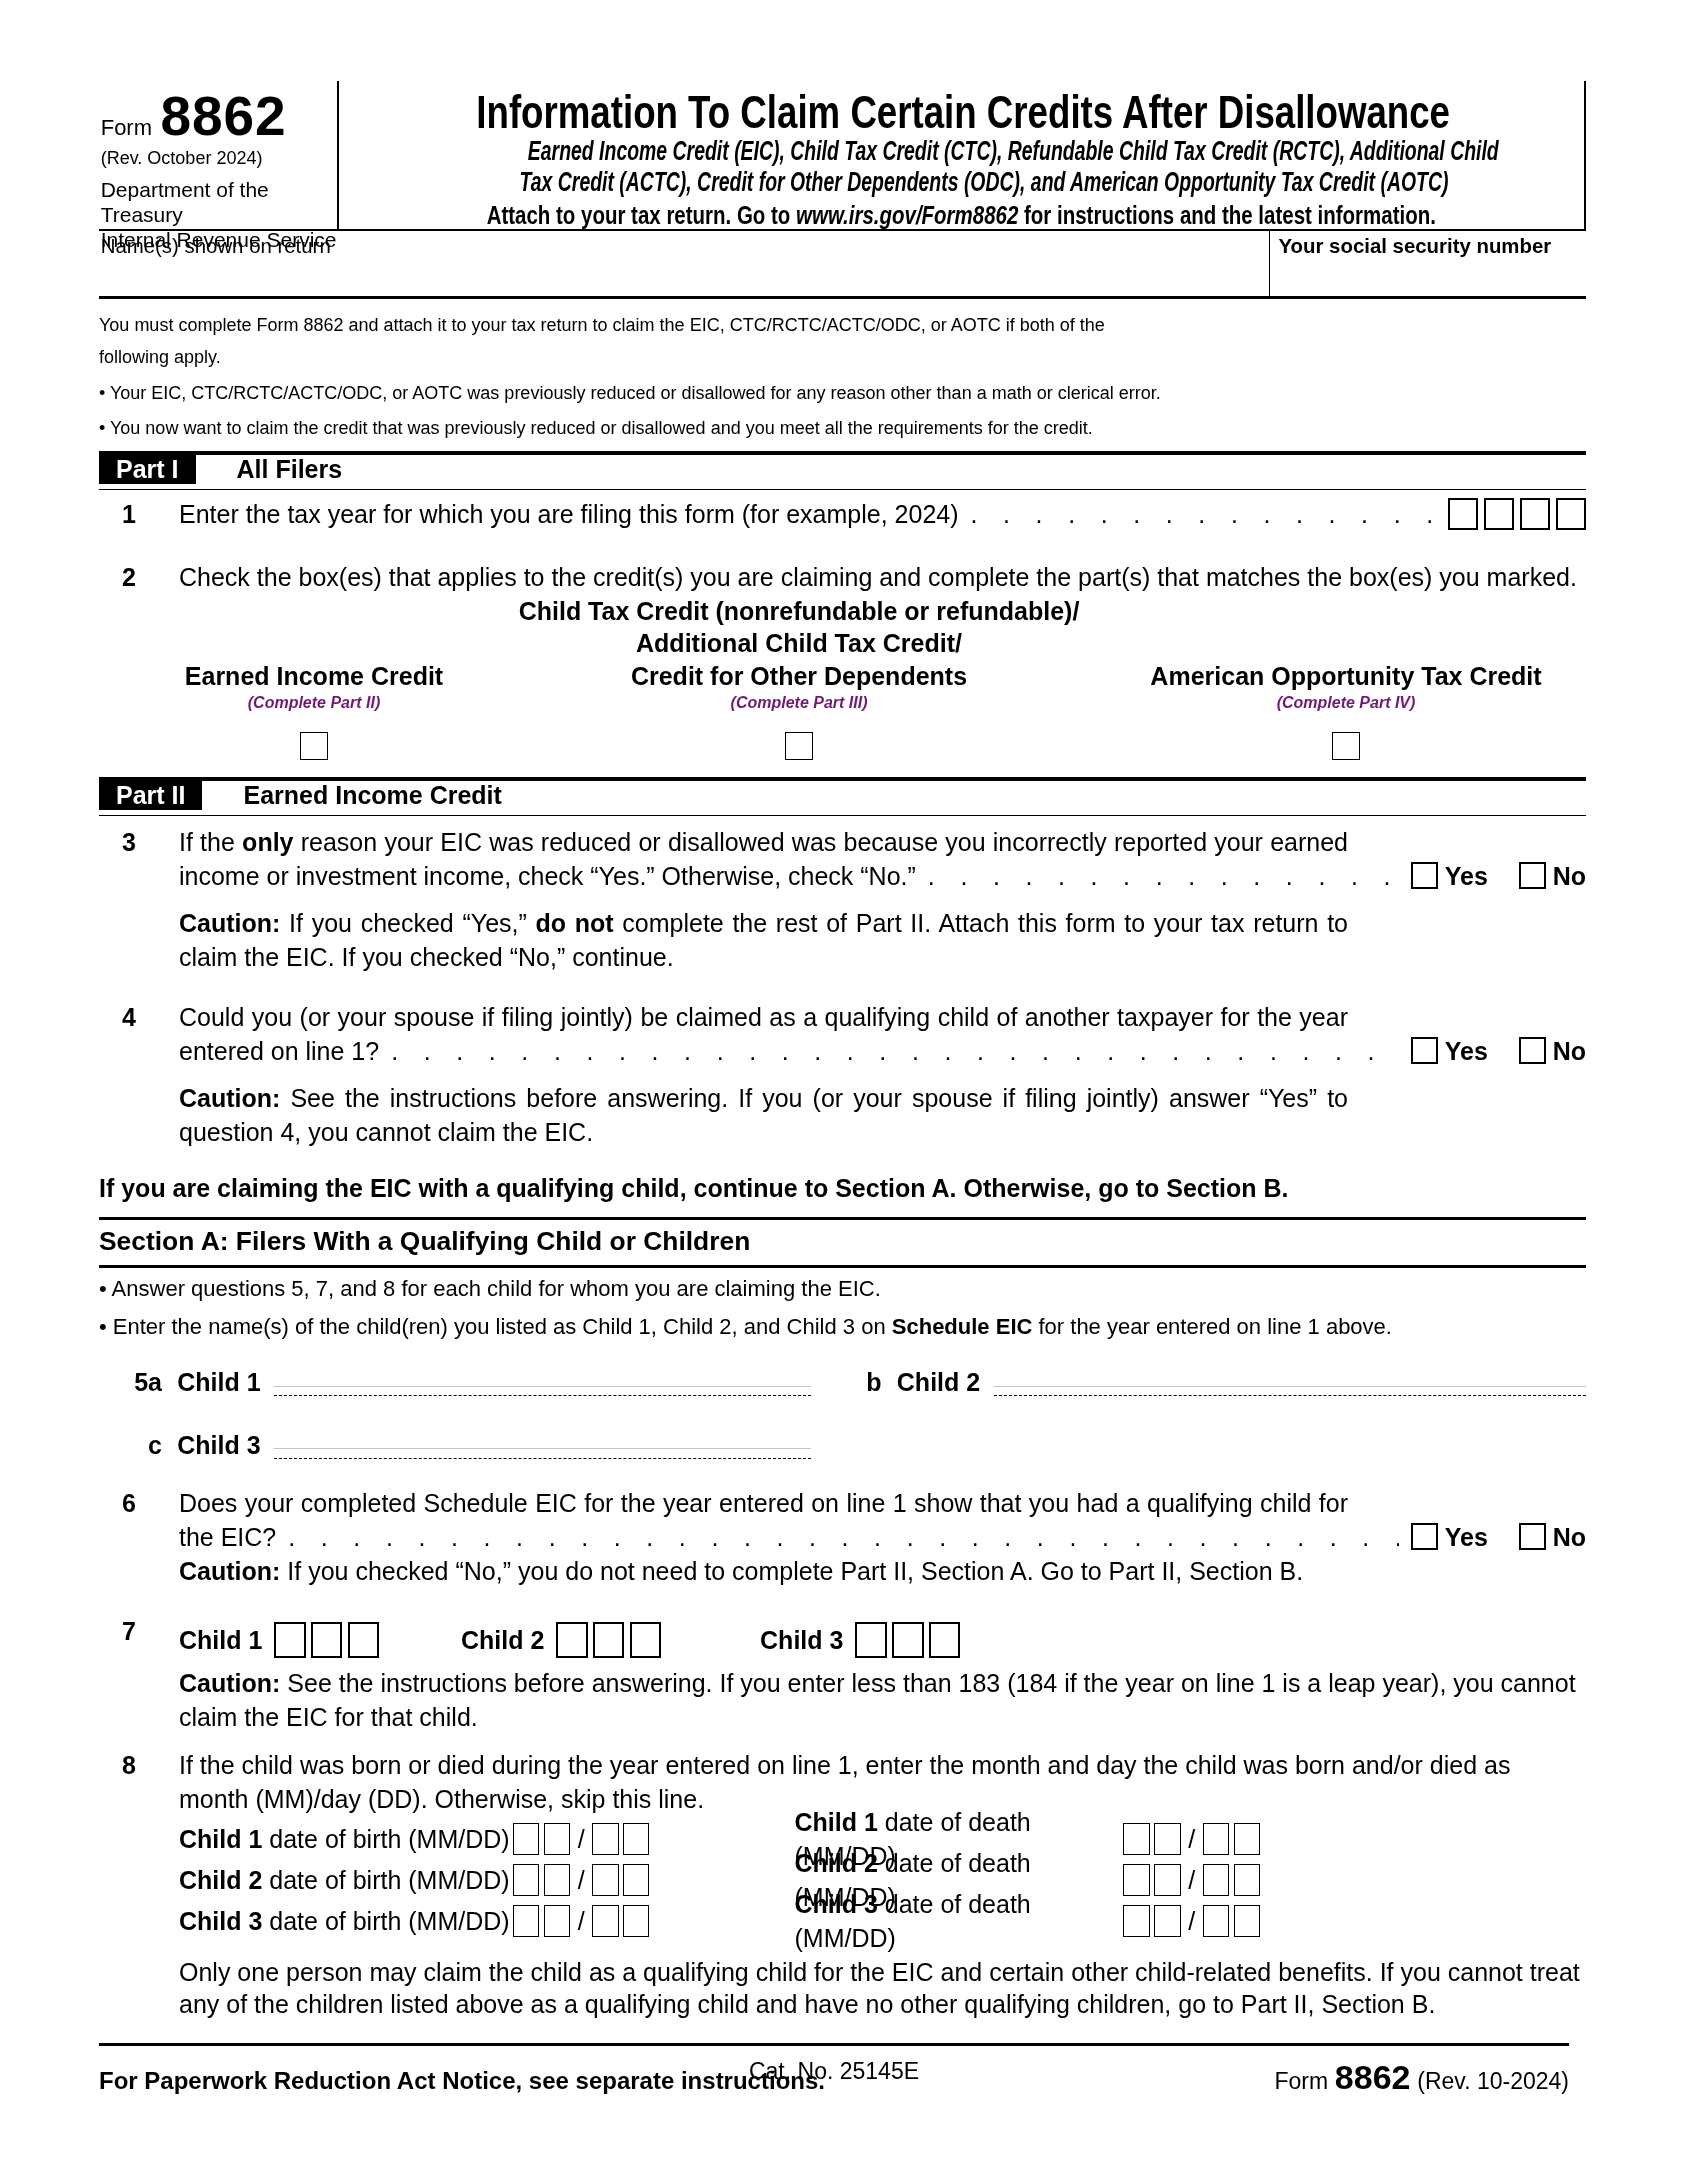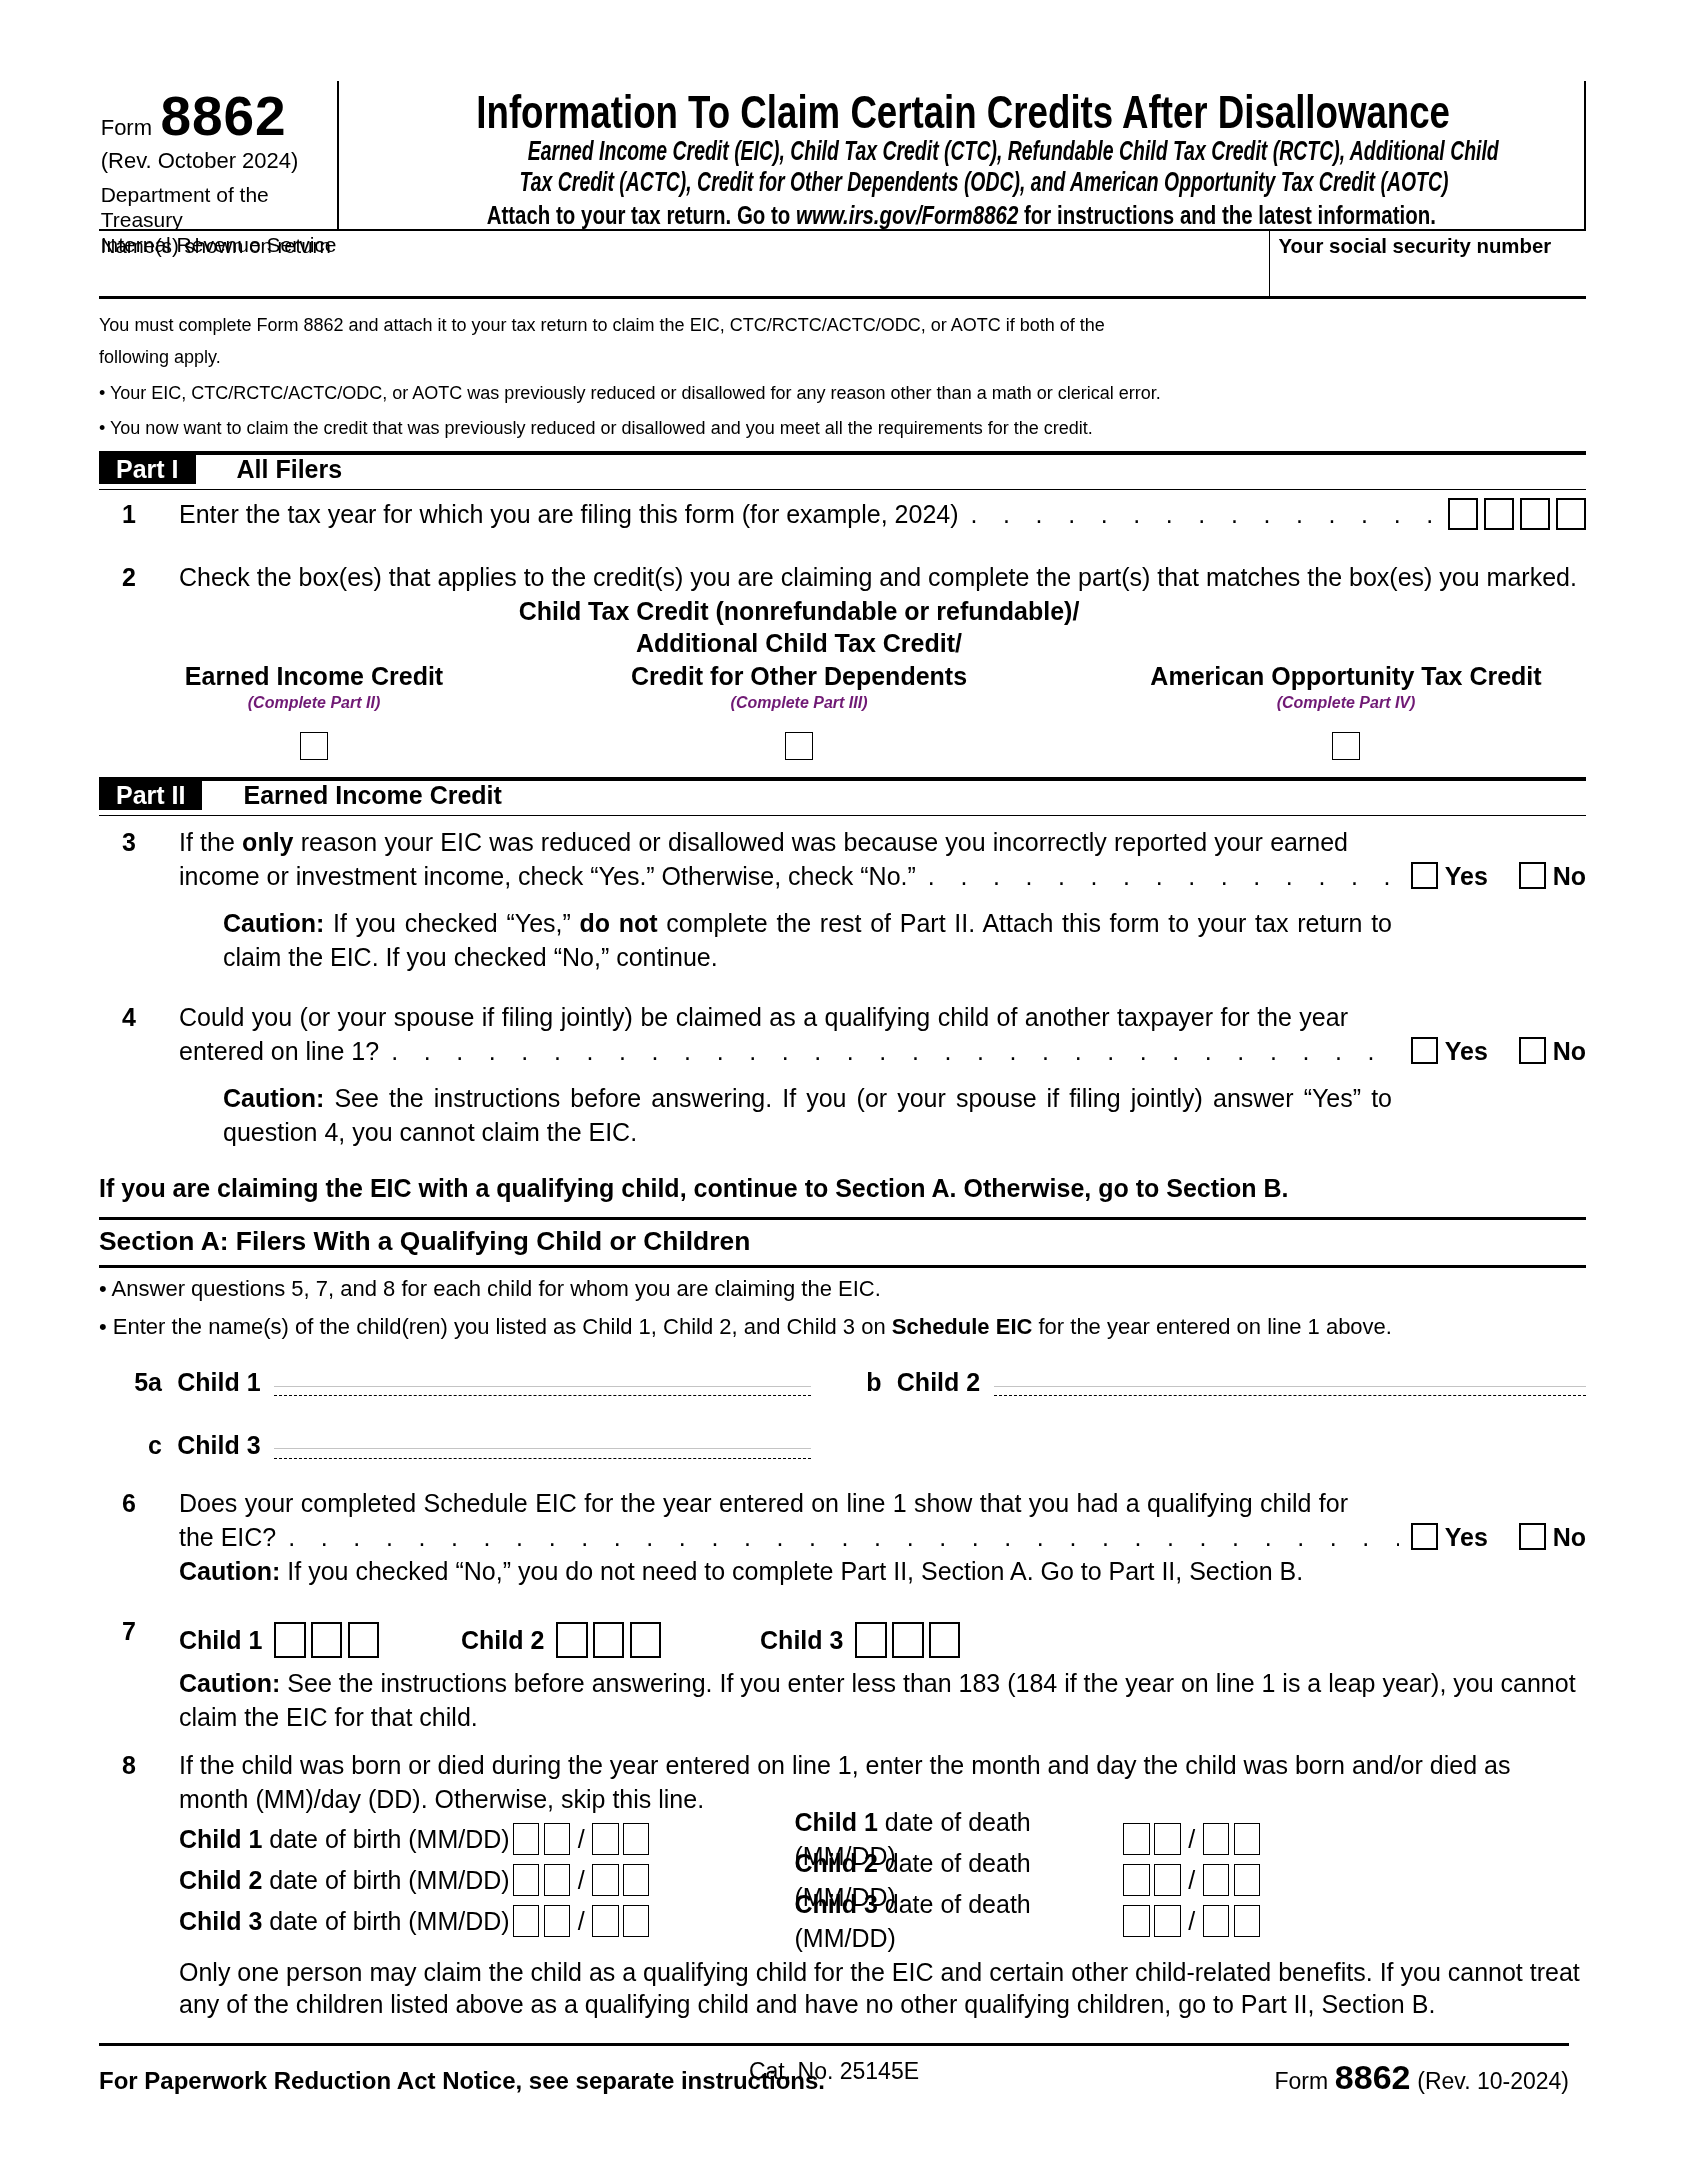--- a/index.html
+++ b/index.html
@@ -6,21 +6,21 @@
   .page{position:relative;width:1685px;height:2181px;box-sizing:border-box;
         padding:81px 99px 0 99px;background:#fff;color:#000;
         font-family:"Liberation Sans",sans-serif;overflow:hidden;}
   b{font-weight:bold;}
   
   .hdr{display:flex;border-bottom:2.6px solid #000;height:148px;}
   .hdr-left{width:238px;box-sizing:border-box;padding:12px 0 0 1.7px;flex:none;}
   .form-line{display:flex;align-items:baseline;gap:8.5px;}
   .form-word{font-size:22px;}
   .form-num-big{font-size:55px;font-weight:bold;line-height:46px;letter-spacing:0.9px;}
-  .rev{font-size:22px;margin-top:6.8px;}
+  .rev{font-size:18px;margin-top:6.8px;}
   .dept{font-size:21px;line-height:25px;margin-top:8.5px;}
   .hdr-center{flex:1;border-left:2.6px solid #000;border-right:2.6px solid #000;
               text-align:center;box-sizing:border-box;padding-top:6.8px;overflow:hidden;}
   .title{display:inline-block;font-size:47px;font-weight:bold;white-space:nowrap;
          transform:scaleX(0.78);line-height:48px;}
   .subtitle{display:inline-block;font-size:27px;font-weight:bold;font-style:italic;
             white-space:nowrap;transform:scaleX(0.72);line-height:31px;}
   .attach{display:inline-block;font-size:25.6px;font-weight:bold;white-space:nowrap;
           transform:scaleX(0.80);line-height:34px;}
   .hdr-right{width:236px;flex:none;display:flex;flex-direction:column;}
@@ -44,21 +44,21 @@
   .parttitle{font-weight:bold;font-size:25px;display:flex;align-items:center;margin-left:41px;}
   
   .q{display:flex;font-size:25px;line-height:34px;}
   .qnum{width:37px;text-align:right;font-weight:bold;flex:none;}
   .qbody{flex:1;margin-left:43px;min-width:0;}
   .lrow{display:flex;align-items:center;}
   .nowrapt{white-space:nowrap;flex:none;}
   .leader{flex:1;overflow:hidden;white-space:nowrap;letter-spacing:25.6px;
           margin:0 12px;min-width:0;}
   .jline{width:1169px;text-align:justify;text-align-last:justify;}
-  .caution{margin-top:13.6px;margin-left:44px;}
+  .caution{margin-top:13.6px;}
   
   .cb{box-sizing:border-box;border:2.6px solid #000;background:#fff;flex:none;}
   .cb.year{width:30px;height:32px;}
   .cb.yn{width:27px;height:27px;}
   .cb.credit{width:28px;height:28px;border-width:1.7px;}
   .cb.day{width:31.5px;height:36px;}
   .cb.date{width:26.4px;height:32px;border-width:1.7px;}
   .boxes{display:flex;gap:6px;flex:none;}
   .yesno{display:flex;align-items:center;flex:none;}
   .yesno .cb{margin-right:6.8px;}

